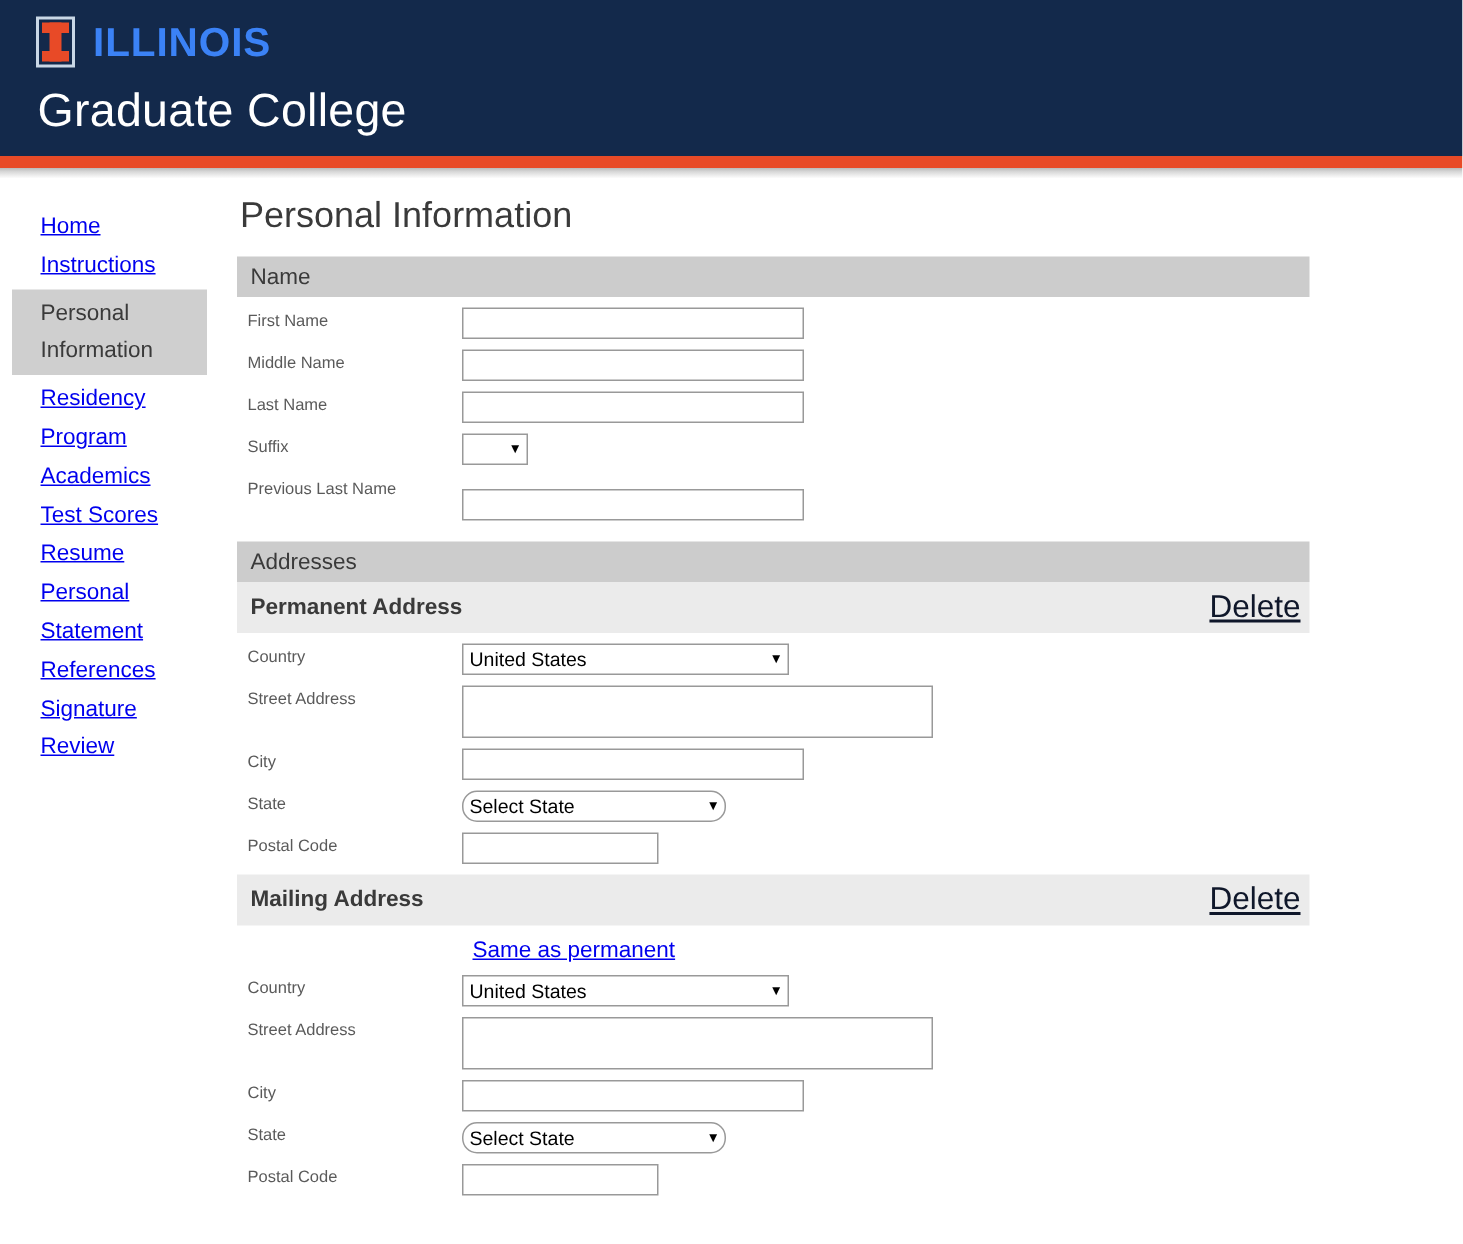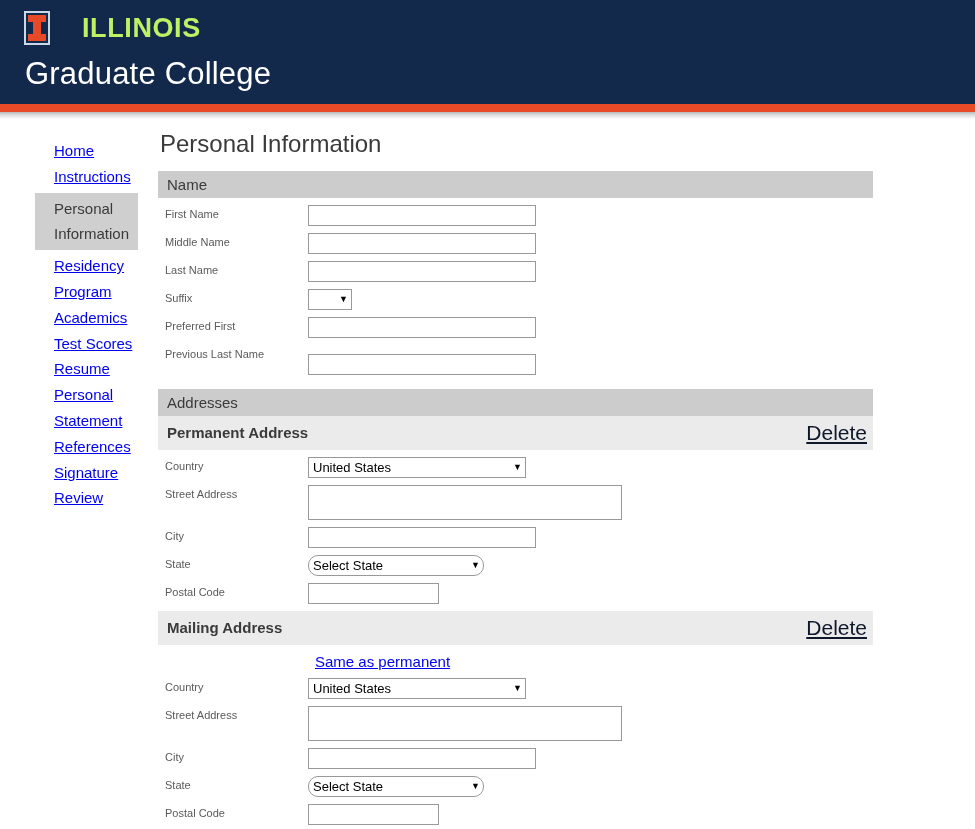--- a/index.html
+++ b/index.html
@@ -53,25 +53,25 @@
   .block-i-stem {
     position: absolute;
     left: 50%;
     transform: translateX(-50%);
     top: 2px;
     bottom: 2px;
     width: 8px;
     background: #E84A27;
   }
   .brand-wordmark {
-    color: #bef264;
+    color: #3b82f6;
     font-size: 27px;
     font-weight: bold;
     letter-spacing: 0.6px;
-    margin-left: 32px;
+    margin-left: 12px;
     line-height: 1;
     text-align: center;
   }
   .brand-unit {
     color: #ffffff;
     font-size: 31px;
     font-weight: 300;
     letter-spacing: 0.2px;
     margin-top: 9px;
     margin-left: 1px;
@@ -89,21 +89,20 @@
   
   .page {
     display: flex;
     align-items: flex-start;
   }
   .sidebar {
     width: 158px;
     flex: 0 0 158px;
     padding-top: 19px;
     box-sizing: border-box;
-    padding-left: 27px;
   }
   .nav-item {
     display: block;
     font-size: 15px;
     line-height: 1.72;
     padding: 0 8px 0 27px;
     color: #0000EE;
     text-decoration: underline;
     cursor: pointer;
   }
@@ -301,24 +300,20 @@
     </div>
 
     <div class="form-row">
       <div class="field-label">Suffix</div>
       <div class="select-input select-suffix">
         <span class="sel-val"></span>
         <span class="sel-arrow">▼</span>
       </div>
     </div>
 
-    <div class="form-row">
-      <div class="field-label">Preferred First</div>
-      <input class="text-input" type="text" value="" style="">
-    </div>
 
     <div class="form-row">
       <div class="field-label">Previous Last Name</div>
       <input class="text-input" type="text" style="margin-top: 9px;" value="">
     </div>
 
     <div class="addresses-gap"></div>
 
     <div class="section-bar" style="margin-bottom:0;">Addresses</div>
 

